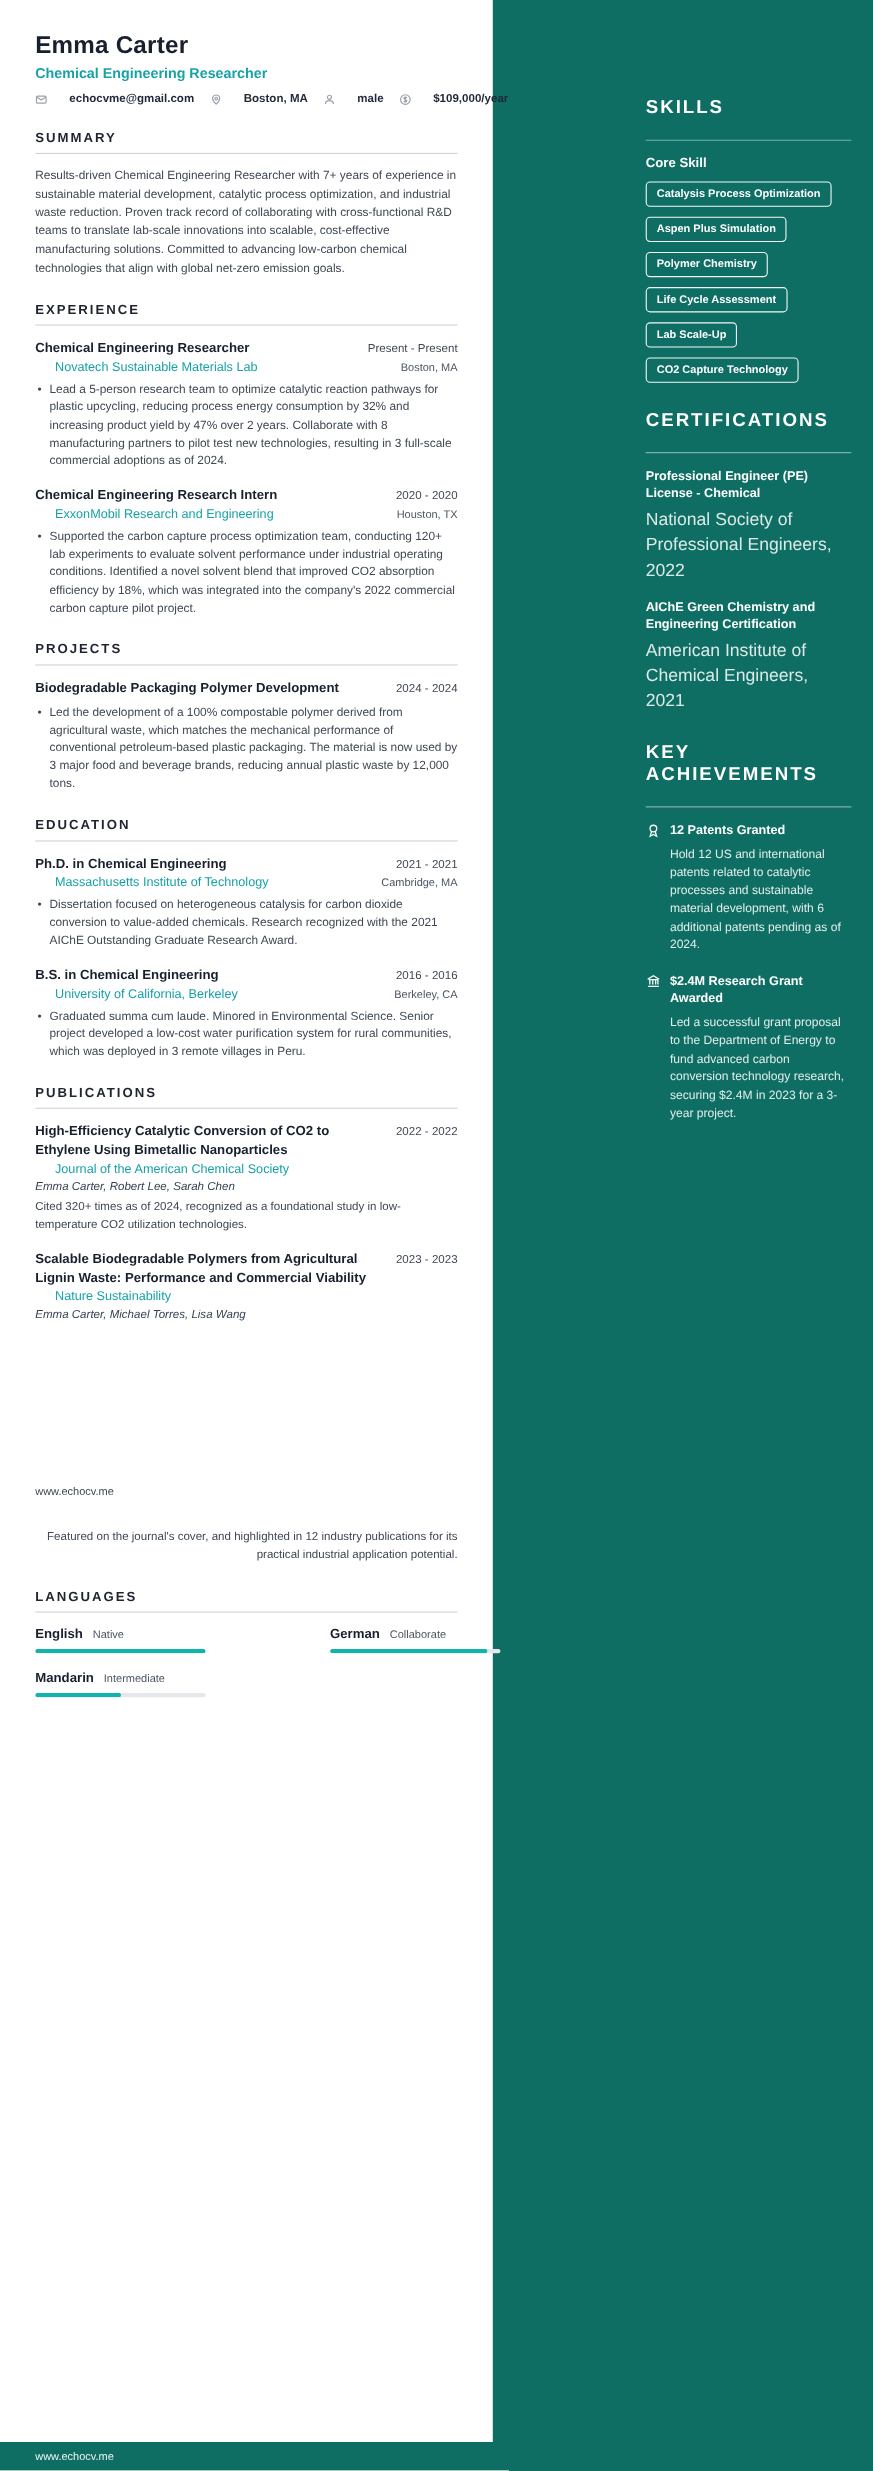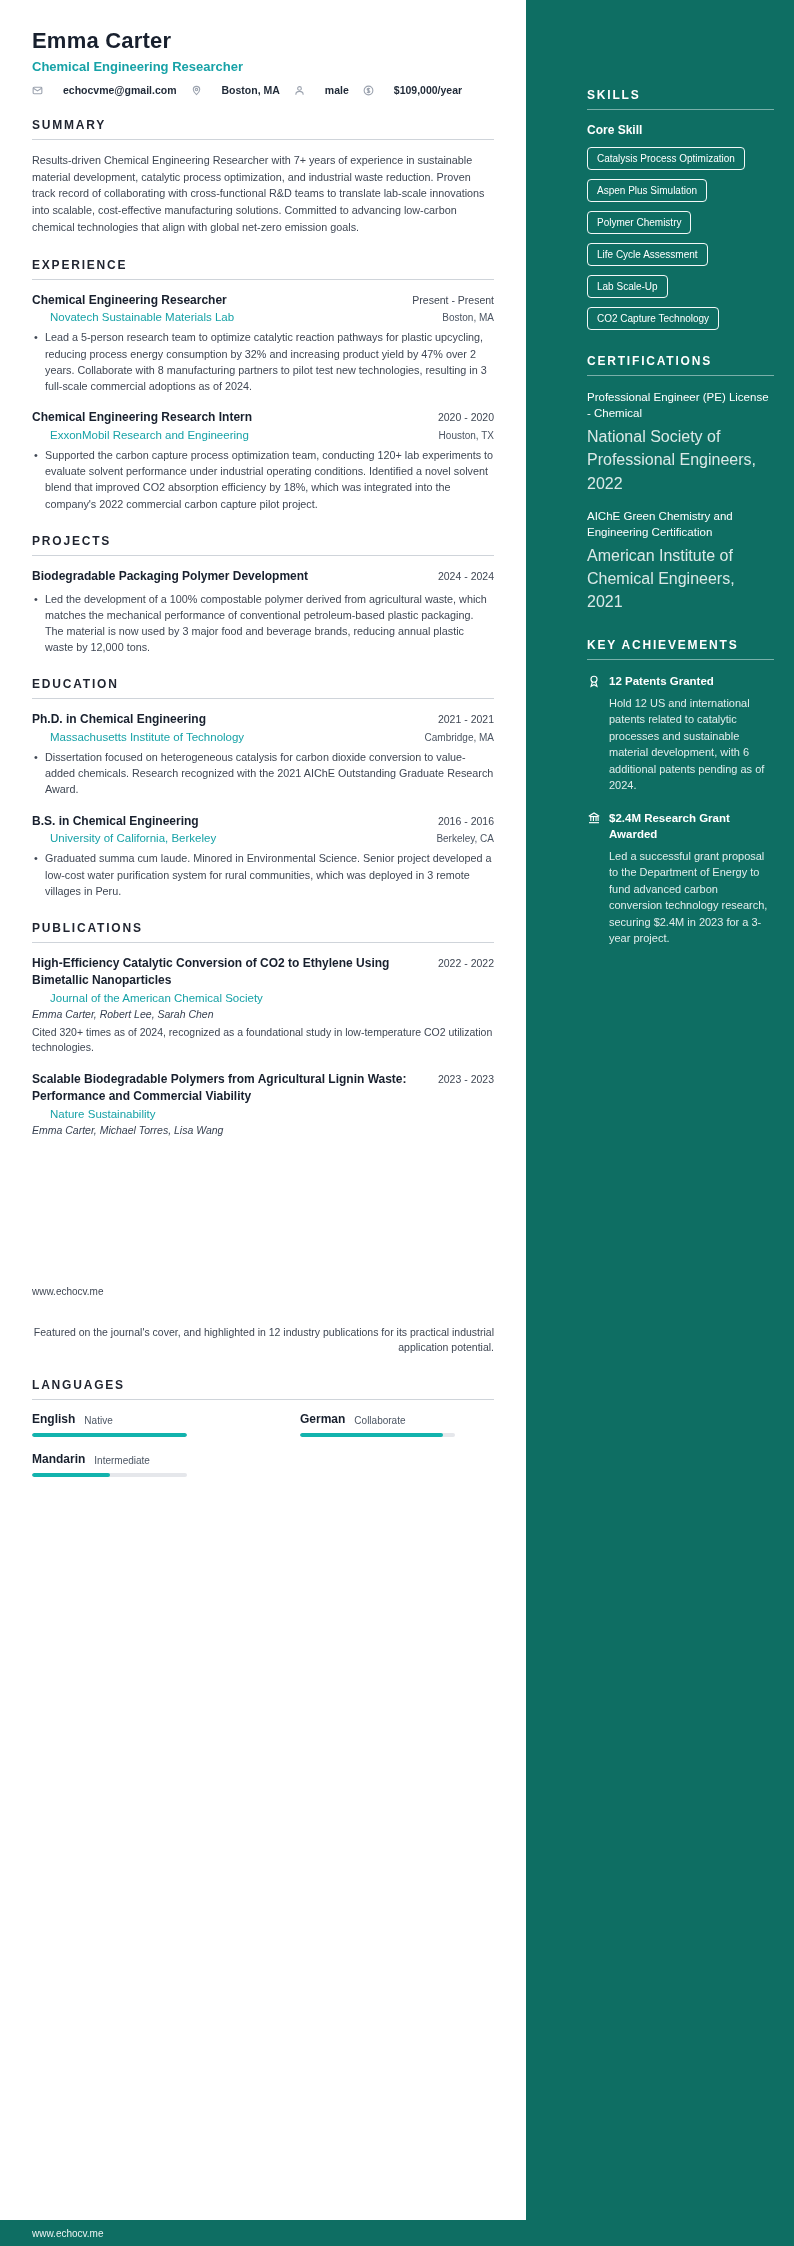--- a/index.html
+++ b/index.html
@@ -2,21 +2,21 @@
 <html><head>
 <meta charset="utf-8">
 <style>
   * { margin:0; padding:0; box-sizing:border-box; }
   html,body { background:#e8e8e8; }
   body { font-family:"Liberation Sans", sans-serif; }
 
   .page { position:relative; width:794px; height:2246px; background:#0e6e63; margin:0 auto; overflow:hidden; }
 
   
-  .main { position:absolute; top:0; left:0; width:526px; height:2220px; background:#ffffff; padding:28px 32px 0 32px; }
+  .main { position:absolute; top:0; left:0; width:448px; height:2220px; background:#ffffff; padding:28px 32px 0 32px; }
 
   .name { font-size:22px; font-weight:700; color:#18202e; letter-spacing:.2px; }
   .subtitle { margin-top:5px; font-size:13px; font-weight:600; color:#17a2a7; }
 
   .contact { margin-top:10px; display:flex; align-items:center; gap:14px; font-size:10.5px; font-weight:700; color:#1f2937; }
   .c-item { display:flex; align-items:center; gap:20px; white-space:nowrap; }
   .c-icon { width:11px; height:11px; color:#9ca3af; display:inline-block; }
   .c-icon svg { width:11px; height:11px; display:block; }
 
   .section { margin-top:22px; }
@@ -45,26 +45,26 @@
   .lang-item { }
   .lang-row { display:flex; align-items:flex-end; gap:9px; }
   .lang-name { font-size:12px; font-weight:700; color:#18202e; }
   .lang-level { font-size:10px; color:#4b5563; }
   .lang-track { margin-top:7px; height:4px; width:100%; background:#e5e7eb; border-radius:2px; overflow:hidden; }
   .lang-fill { height:100%; background:#12b3ad; border-radius:2px; }
 
   
   .sidebar { position:absolute; top:0; left:567px; width:227px; height:2246px; padding:88px 20px 0 20px; color:#ffffff; }
   .sb-section { margin-bottom:24px; }
-  .sb-h { font-size:12px; font-weight:700; letter-spacing:1.8px; color:#ffffff; padding-bottom:7px; border-bottom:1px solid rgba(255,255,255,.45); margin-bottom:13px; }
+  .sb-h { font-size:17px; font-weight:700; letter-spacing:1.8px; color:#ffffff; padding-bottom:19px; border-bottom:1px solid rgba(255,255,255,.45); margin-bottom:13px; }
   .skill-group { font-size:12px; font-weight:700; margin-bottom:10px; }
-  .tag { display:block; width:max-content; max-width:100%; border:1px solid rgba(255,255,255,.95); border-radius:4px; padding:5px 9px; font-size:10px; font-weight:400; margin-bottom:9px; color:#fff; }
+  .tag { display:block; width:max-content; max-width:100%; border:1px solid rgba(255,255,255,.95); border-radius:4px; padding:5px 9px; font-size:10px; font-weight:700; margin-bottom:9px; color:#fff; }
 
   .cert { margin-bottom:13px; }
-  .cert-name { font-size:11.5px; font-weight:400; line-height:1.4; }
+  .cert-name { font-size:11.5px; font-weight:700; line-height:1.4; }
   .cert-org { margin-top:4px; font-size:16px; color:rgba(255,255,255,.85); line-height:1.45; }
 
   .ach { margin-bottom:16px; }
   .ach-head { display:flex; gap:8px; align-items:flex-start; }
   .ach-icon { width:14px; height:14px; flex:0 0 auto; margin-top:1px; }
   .ach-icon svg { width:14px; height:14px; display:block; }
   .ach-title { font-size:11.5px; font-weight:700; line-height:1.4; }
   .ach-desc { margin-top:6px; margin-left:22px; font-size:11px; color:rgba(255,255,255,.88); line-height:1.5; }
 
   .footer-url { position:absolute; left:32px; bottom:7px; font-size:10px; color:rgba(255,255,255,.92); }

